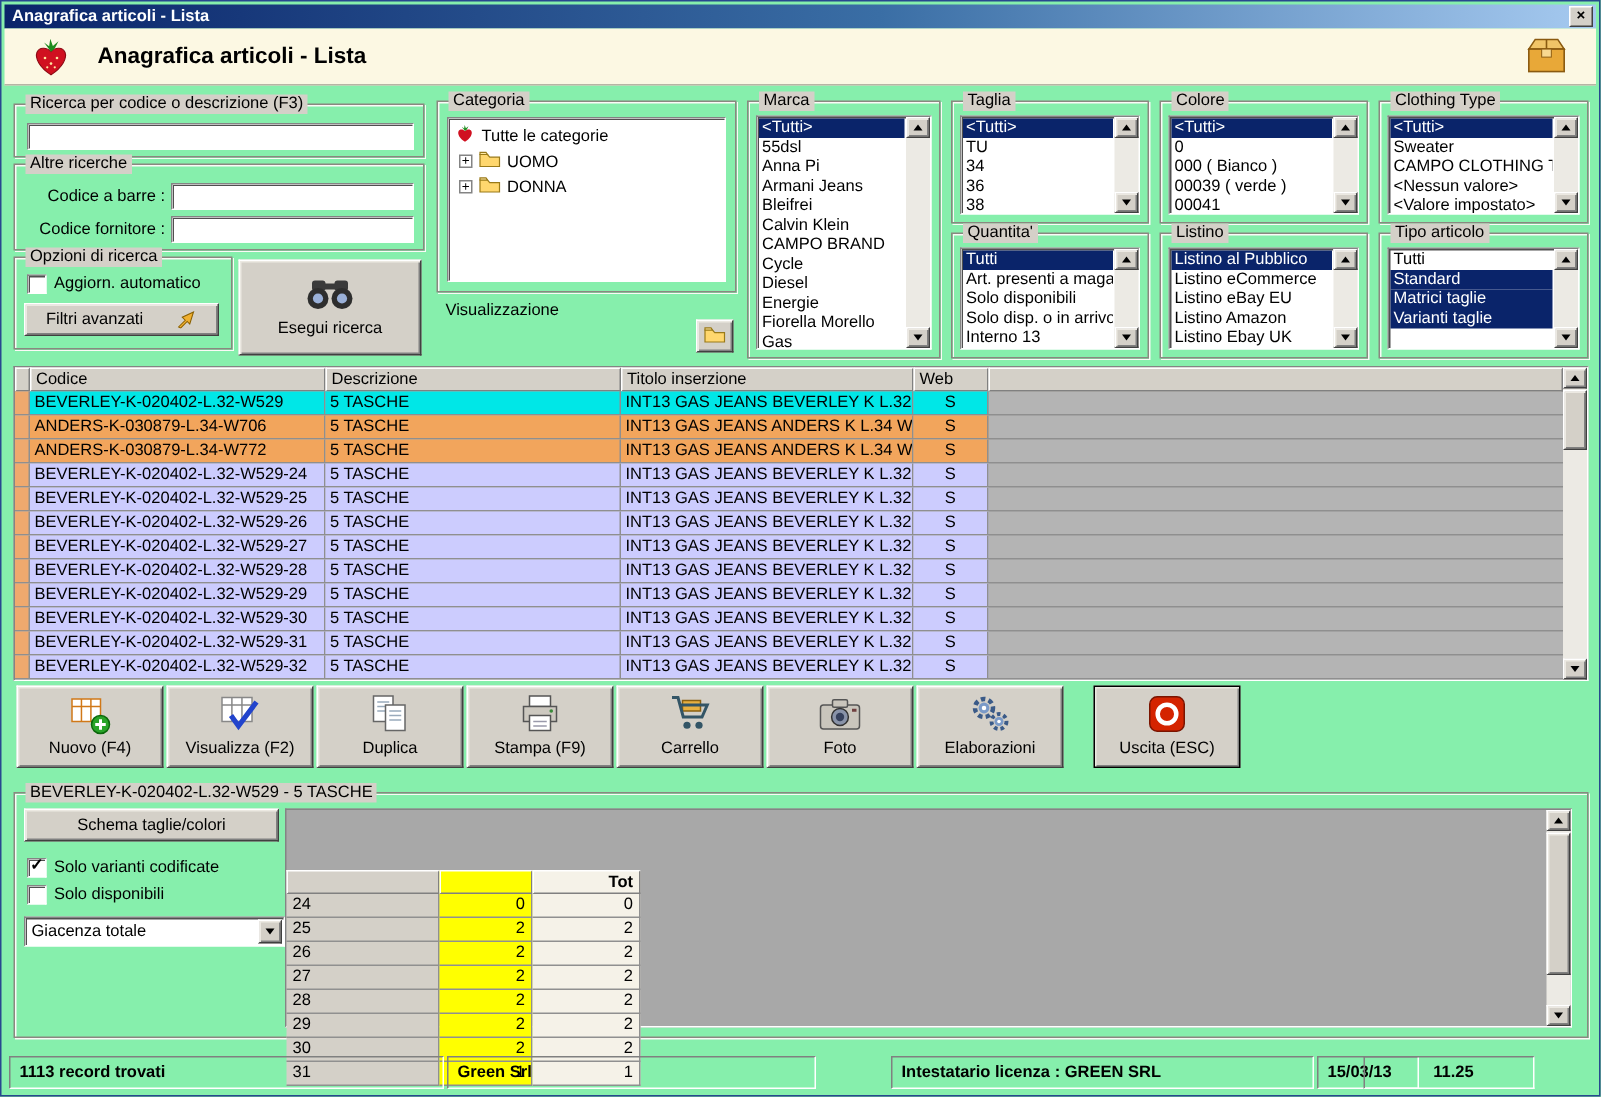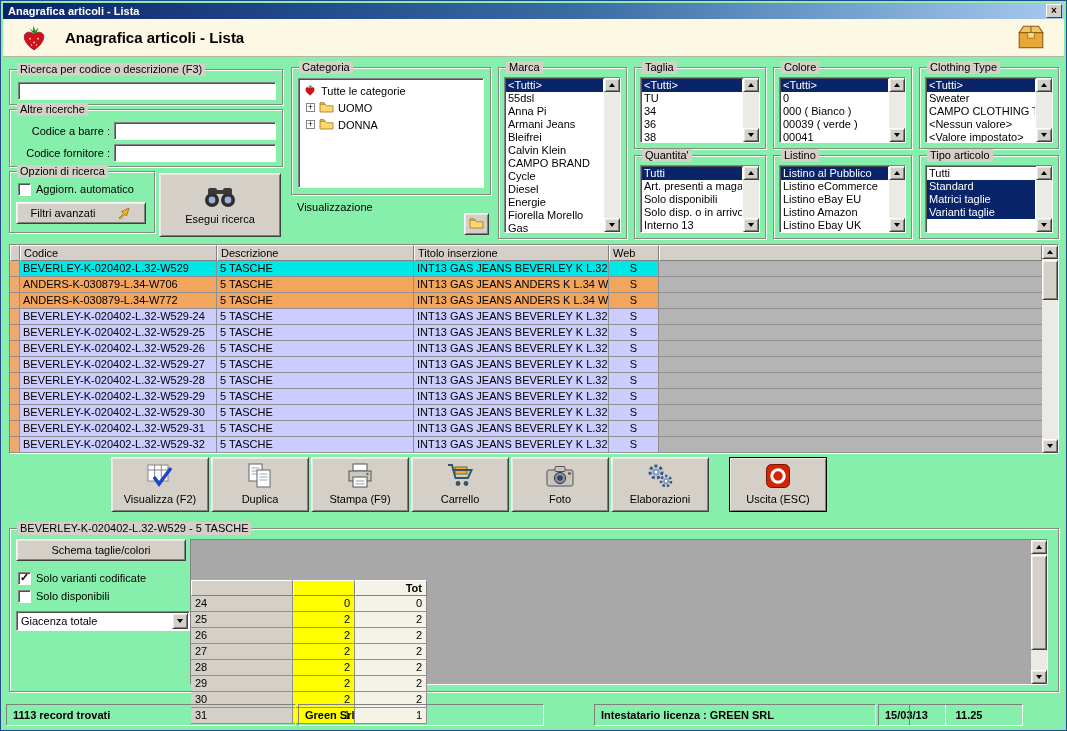--- a/index.html
+++ b/index.html
@@ -492,20 +492,34 @@
       <div class="sb-btn up">
           <span class="tri-up"></span>
         </div>
       <div class="sb-thumb" style="top:15px;height:40px;"></div>
       <div class="sb-btn down">
           <span class="tri-down"></span>
         </div>
     </div>
   </div>
 
+  <div class="tbtn raised" style="left:10px;">
+    <div class="ic">
+        <svg width="28" height="28" viewBox="0 0 28 28">
+          <rect x="2" y="4" width="19" height="15" fill="#fff" stroke="#d07818"></rect>
+          <line x1="2" y1="9" x2="21" y2="9" stroke="#d07818"></line>
+          <line x1="8.3" y1="4" x2="8.3" y2="19" stroke="#d07818"></line>
+          <line x1="14.6" y1="4" x2="14.6" y2="19" stroke="#d07818"></line>
+          <circle cx="21" cy="21" r="6" fill="#28a428" stroke="#0c680c"></circle>
+          <rect x="17.5" y="20" width="7" height="2" fill="#fff"></rect>
+          <rect x="20" y="17.5" width="2" height="7" fill="#fff"></rect>
+        </svg>
+      </div>
+    <div class="lb">Nuovo (F4)</div>
+  </div>
   <div class="tbtn raised" style="left:110px;">
     <div class="ic">
         <svg width="28" height="28" viewBox="0 0 28 28">
           <rect x="2" y="3" width="20" height="16" fill="#fff" stroke="#888"></rect>
           <line x1="2" y1="8" x2="22" y2="8" stroke="#888"></line>
           <line x1="8.6" y1="3" x2="8.6" y2="19" stroke="#888"></line>
           <line x1="15.3" y1="3" x2="15.3" y2="19" stroke="#888"></line>
           <path d="M8 15 L13 22 L25 6" fill="none" stroke="#2244cc" stroke-width="3.4"></path>
         </svg>
       </div>

